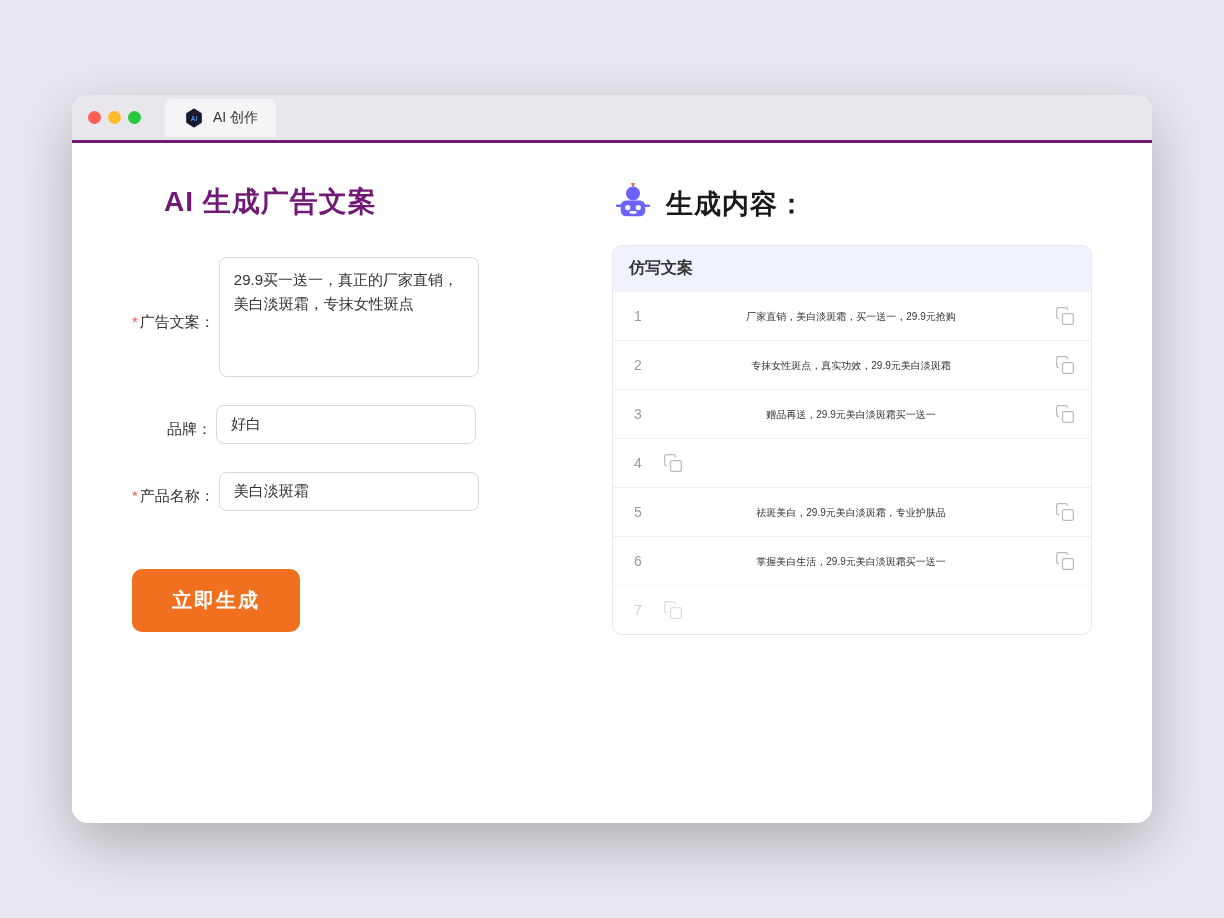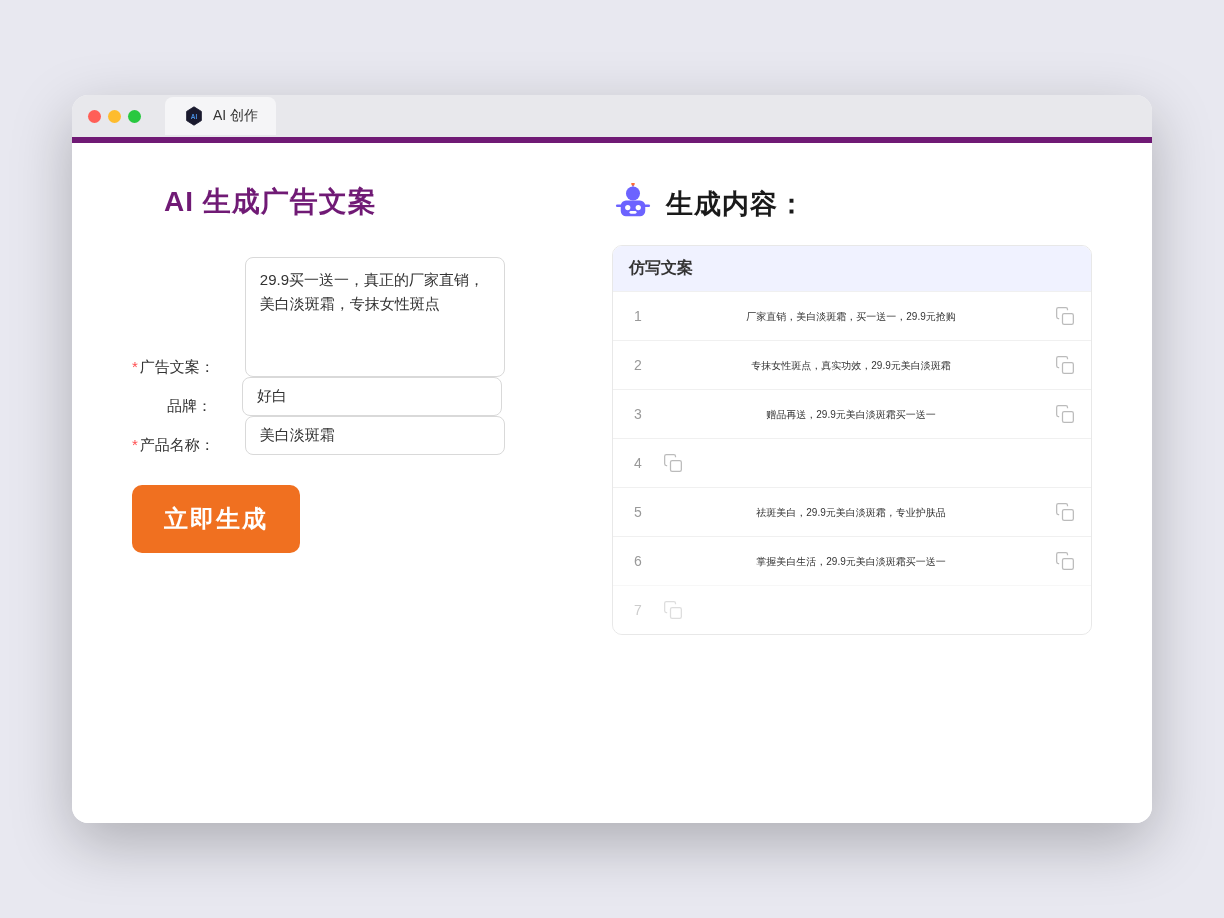--- a/index.html
+++ b/index.html
@@ -23,21 +23,21 @@
       overflow: hidden;
     }
 
     .browser-titlebar {
       background: #e8e8ec;
       height: 48px;
       display: flex;
       align-items: center;
       padding: 0 16px;
       gap: 12px;
-      border-bottom: 6px solid #701a75;
+      border-bottom: 3px solid #701a75;
     }
 
     .traffic-lights {
       display: flex;
       gap: 7px;
       align-items: center;
     }
 
     .traffic-light {
       width: 13px;
@@ -87,22 +87,23 @@
       font-size: 28px;
       font-weight: 700;
       color: #701a75;
       margin-bottom: 36px;
       letter-spacing: 1px;
       margin-left: 32px;
     }
 
     .form-group {
       display: flex;
-      align-items: flex-end;
-      gap: 30px;
+      align-items: center;
+      margin-bottom: 28px;
+      gap: 4px;
     }
 
     .form-label {
       font-size: 15px;
       color: #333;
       white-space: nowrap;
       padding-top: 10px;
       min-width: 80px;
       text-align: right;
     }
@@ -129,22 +130,22 @@
       resize: none;
       height: 120px;
       line-height: 1.6;
     }
 
     .generate-btn {
       background: #f07020;
       color: #fff;
       border: none;
       border-radius: 10px;
-      padding: 18px 32px;
-      font-size: 24px;
+      padding: 18px 40px;
+      font-size: 20px;
       font-weight: 600;
       cursor: pointer;
       margin-top: 30px;
       letter-spacing: 2px;
       font-family: inherit;
       transition: background 0.2s;
     }
 
     
     .right-panel {

